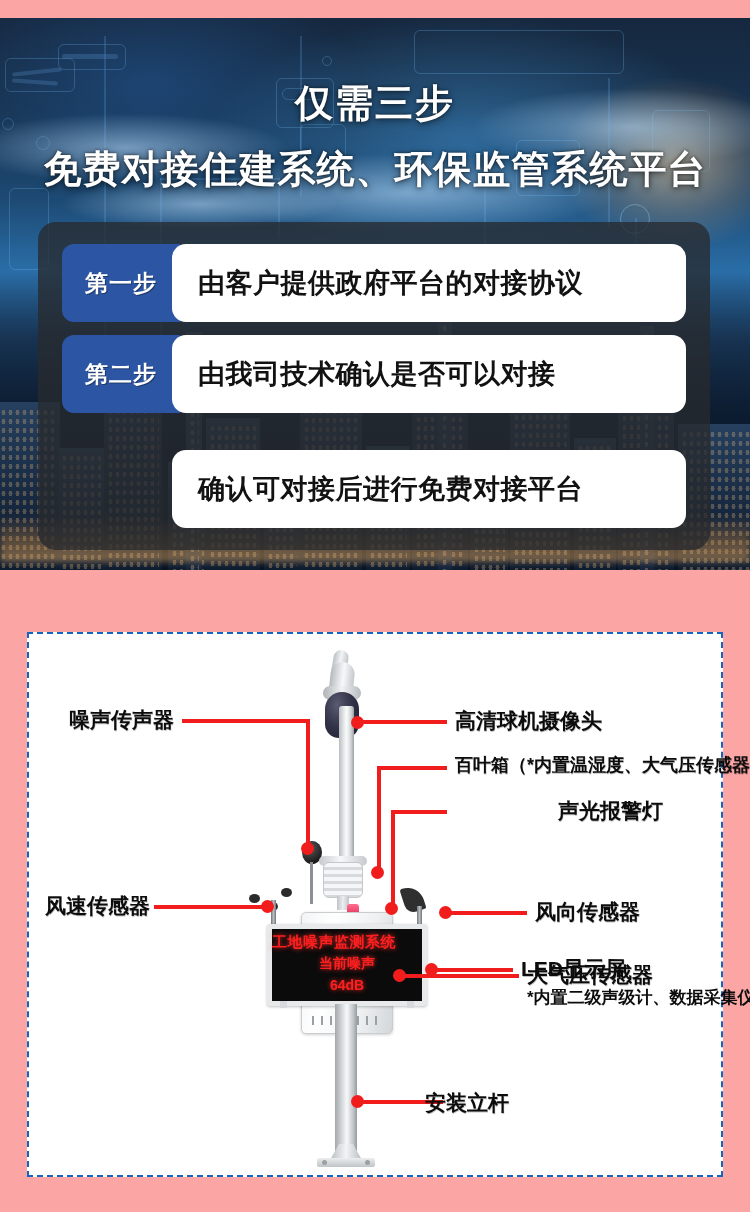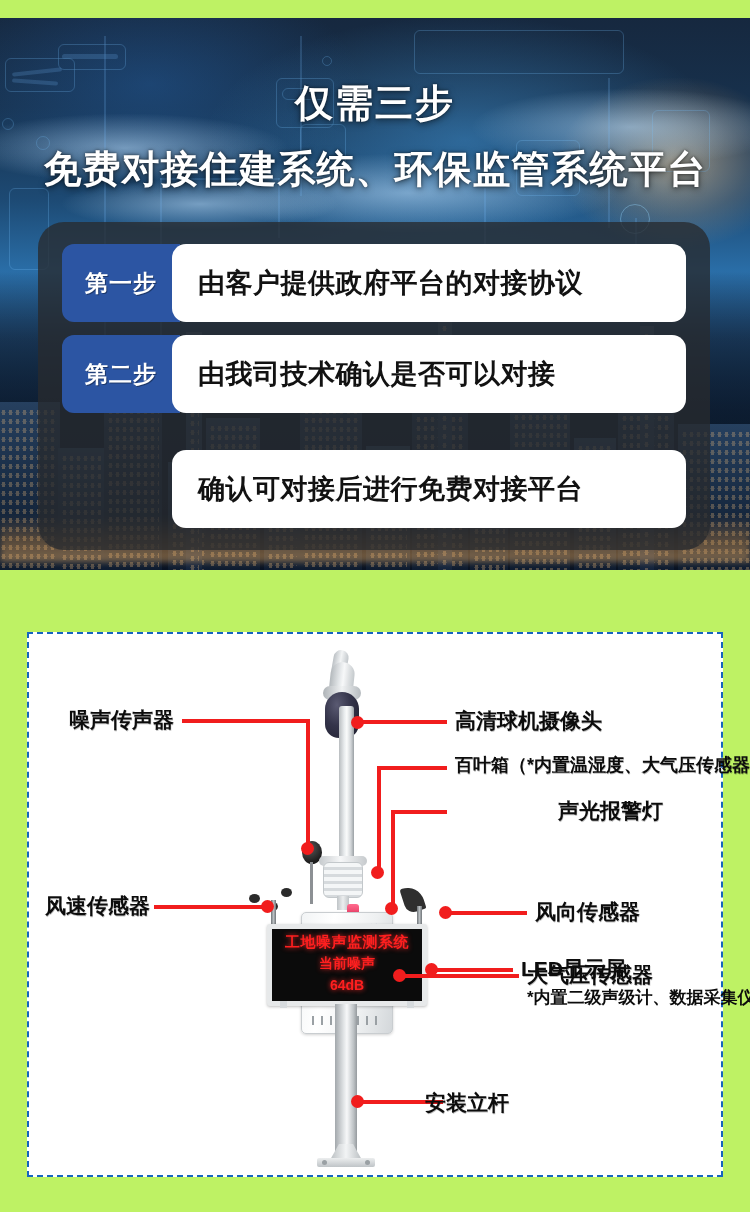--- a/index.html
+++ b/index.html
@@ -3,21 +3,21 @@
 <meta charset="utf-8">
 <style>
   * { box-sizing: border-box; margin: 0; padding: 0; }
   html, body {
     width: 750px;
     height: 1212px;
     background: #ffffff;
     font-family: "Liberation Sans", "DejaVu Sans", sans-serif;
     overflow: hidden;
   }
-  #page { position: relative; width: 750px; height: 1212px; background:#bef264; }
+  #page { position: relative; width: 750px; height: 1212px; background:#fca5a5; }
 
   
   .banner {
     position: absolute; left: 0; top: 18px; width: 750px; height: 552px;
     overflow: hidden;
     background:
       radial-gradient(ellipse 420px 200px at 62% 22%, rgba(80,180,255,.38) 0%, rgba(80,180,255,0) 62%),
       radial-gradient(ellipse 300px 160px at 20% 12%, rgba(40,110,190,.35) 0%, rgba(40,110,190,0) 70%),
       linear-gradient(180deg, #16283f 0%, #17314d 16%, #1d4a74 33%, #2a6ea8 46%, #1d3f63 58%, #10243c 72%, #0b1a2c 100%);
   }
@@ -57,21 +57,21 @@
   .title-2 {
     position: absolute; left:0; top: 126px; width: 750px;
     font-size: 38px; font-weight: 700; color: #ffffff; letter-spacing: 1px;
     text-shadow: 0 2px 7px rgba(0,0,0,.55), 0 0 3px rgba(0,0,0,.6);
   }
 
   
   .steps-panel {
     position: absolute; left: 38px; top: 222px; width: 672px; height: 328px;
     background: rgba(40,42,46,.78);
-    border-radius: 26px;
+    border-radius: 18px;
   }
   .step-row { position: absolute; left: 24px; width: 624px; height: 78px; }
   .step-row.r1 { top: 22px; }
   .step-row.r2 { top: 113px; }
   .step-row.r3 { top: 228px; }
   .step-badge {
     position: absolute; left: 0; top: 0; width: 118px; height: 78px;
     background: #2c55a3;
     border-radius: 12px 0 0 12px;
     display: flex; align-items: center; justify-content: center;
@@ -164,21 +164,21 @@
      background: linear-gradient(180deg,#eceeef,#bfc4c7); border-radius: 2px; }
   .base-trap { position:absolute; left: 13px; bottom: 7px; width: 32px; height: 16px;
      background: linear-gradient(90deg,#b9bec1,#f2f4f5 50%,#b9bec1);
      clip-path: polygon(28% 0, 72% 0, 100% 100%, 0 100%); }
   .base-bolt { position:absolute; width: 5px; height: 5px; background:#9aa0a4; border-radius:50%; bottom: 2px; }
 
   
   .led-box { position:absolute; left: 238px; top: 290px; width: 160px; height: 82px;
      background: #0b0b0b; border: 5px solid #e7e9ea; border-radius: 3px;
      box-shadow: 0 1px 3px rgba(0,0,0,.25); }
-  .led-l1 { position:absolute; left:0; top: 4px; width: 150px; text-align:center;
+  .led-l1 { position:absolute; left:0; top: 4px; width: 150px; text-align:left;
      color:#ff1f1f; font-size: 15px; font-weight: 700; letter-spacing: .5px;
      text-shadow: 0 0 5px rgba(255,40,40,.9); }
   .led-l2 { position:absolute; left:0; top: 26px; width: 150px; text-align:center;
      color:#ff1f1f; font-size: 14px; font-weight: 700; text-shadow: 0 0 5px rgba(255,40,40,.9); }
   .led-l3 { position:absolute; left:0; top: 48px; width: 150px; text-align:center;
      color:#ff1f1f; font-size: 14px; font-weight: 700; text-shadow: 0 0 5px rgba(255,40,40,.9); }
   .led-foot { position:absolute; width: 7px; height: 7px; background:#d6dadd; bottom: -7px; }
 </style>
 </head>
 <body>

